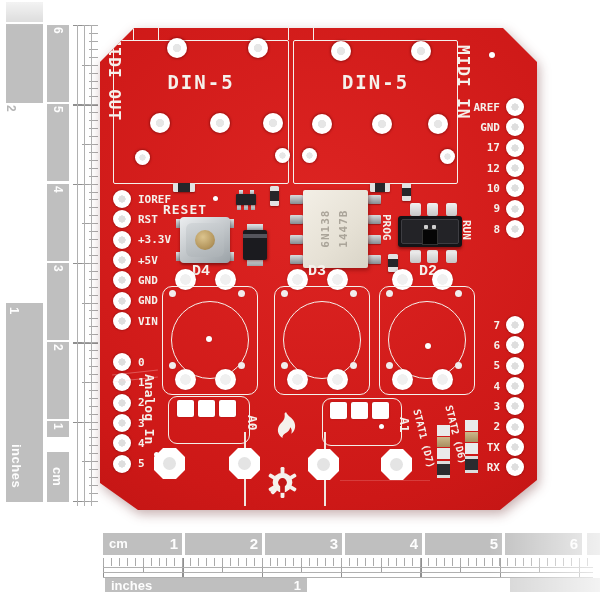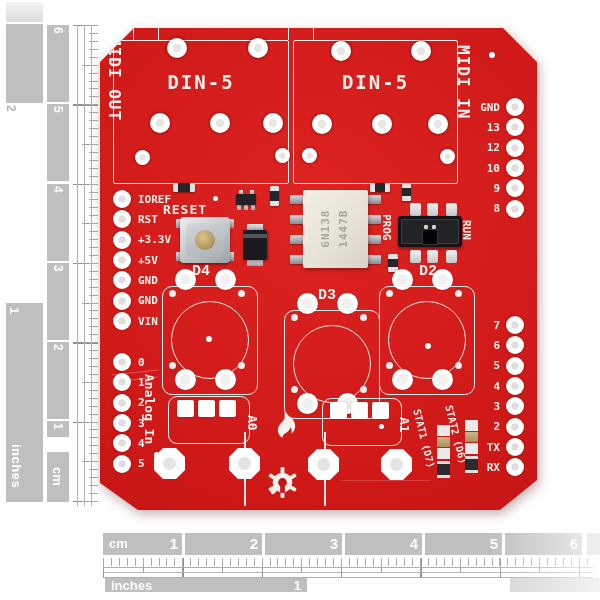--- a/index.html
+++ b/index.html
@@ -192,28 +192,32 @@
     <div class="dhole" style="left:340px;top:121px;width:15px;height:15px;"></div>
 
     <span class="vtext sk" style="left:24px;top:8px;font-size:16px;letter-spacing:1px;">MIDI OUT</span>
     <span class="vtext sk" style="left:373px;top:17px;font-size:16px;letter-spacing:1px;">MIDI IN</span>
     <div class="via" style="left:389px;top:24px;width:6px;height:6px;"></div>
 
     <div class="pin-col" style="left:330px;top:69px;">
 
 
 
+        <div class="pin-row pr">
+          <span class="pin-label">AREF</span>
+          <span class="hole"></span>
+        </div>
 
         <div class="pin-row pr">
           <span class="pin-label">GND</span>
           <span class="hole"></span>
         </div>
 
         <div class="pin-row pr">
-          <span class="pin-label">13</span>
+          <span class="pin-label">17</span>
           <span class="hole"></span>
         </div>
 
         <div class="pin-row pr">
           <span class="pin-label">12</span>
           <span class="hole"></span>
         </div>
 
 
         <div class="pin-row pr">
@@ -412,21 +416,21 @@
       <div class="btn-sq"></div>
       <div class="btn-cir"></div>
       <div class="dotv" style="left:9px;top:32px;"></div>
       <div class="dotv" style="left:78px;top:32px;"></div>
       <div class="dotv" style="left:9px;top:104px;"></div>
       <div class="dotv" style="left:78px;top:104px;"></div>
       <div class="pad" style="left:15px;top:111px;"></div>
       <div class="pad" style="left:55px;top:111px;"></div>
       <div class="via" style="left:46px;top:78px;width:6px;height:6px;"></div>
     </div>
-    <div class="btn-fp" style="left:182px;top:230px;margin-top:24px;">
+    <div class="btn-fp" style="left:172px;top:230px;">
       <span class="btn-label sk" style="left:36px;">D3</span>
       <div class="pad" style="left:15px;top:11px;"></div>
       <div class="pad" style="left:55px;top:11px;"></div>
       <div class="btn-sq"></div>
       <div class="btn-cir"></div>
       <div class="dotv" style="left:9px;top:32px;"></div>
       <div class="dotv" style="left:78px;top:32px;"></div>
       <div class="dotv" style="left:9px;top:104px;"></div>
       <div class="dotv" style="left:78px;top:104px;"></div>
       <div class="pad" style="left:15px;top:111px;"></div>

